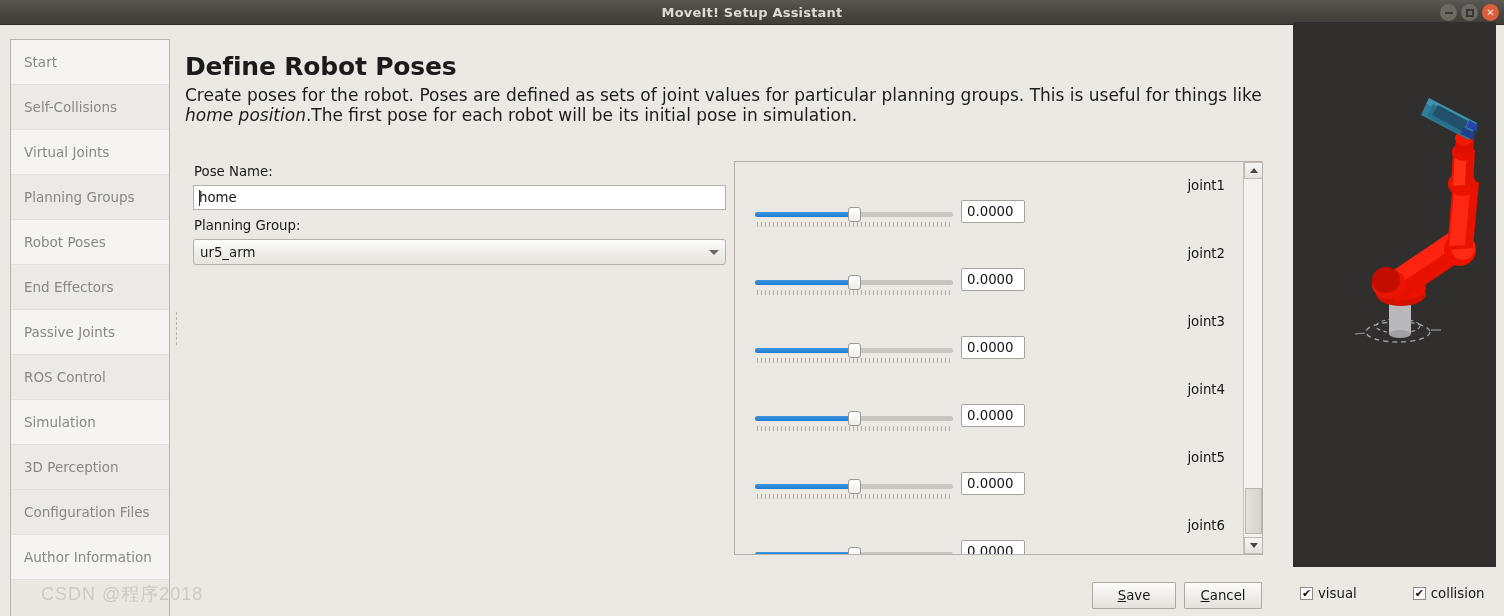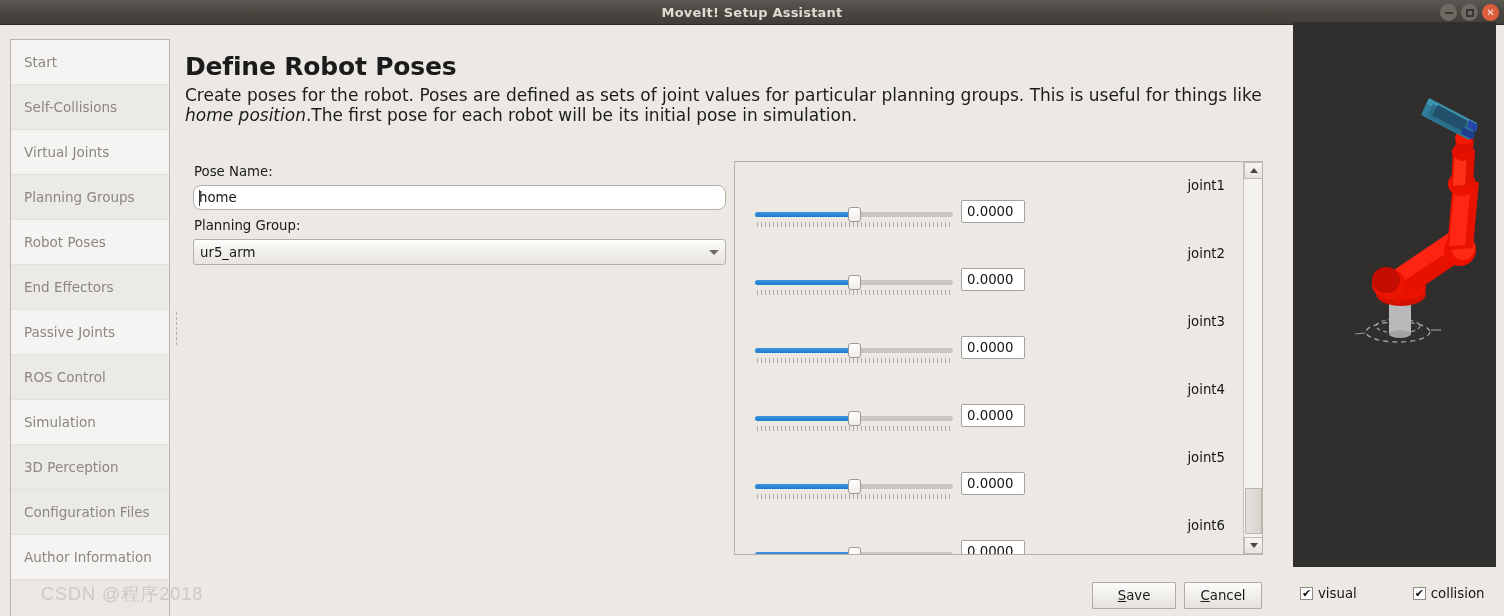--- a/index.html
+++ b/index.html
@@ -96,21 +96,21 @@
     position: absolute; font-size: 13.3px; color: #1a1a1a;
   }
   #lbl-pose { left: 11px; top: 139px; text-align: right; }
   #lbl-group { left: 11px; top: 193px; }
 
   .pose-input {
     position: absolute; left: 10px; top: 160px;
     width: 533px; height: 25px;
     background: #ffffff;
     border: 1px solid #b4b0aa;
-    border-radius: 8px;
+    border-radius: 0;
     font-size: 13.3px; color: #141414;
     padding: 0 5px; line-height: 23px;
     font-family: "DejaVu Sans", "Liberation Sans", sans-serif;
   }
   .pose-input::after {
     content: ""; position: absolute; left: 5px; top: 4px;
     width: 1px; height: 16px; background: #333;
   }
 
   .group-select {

